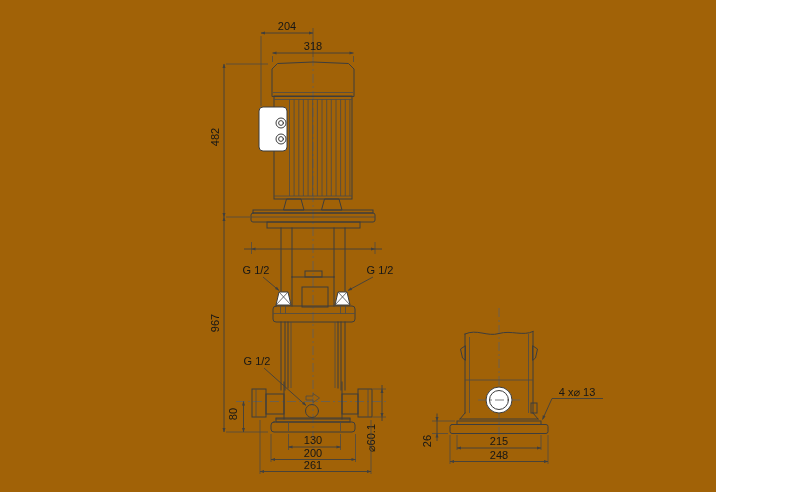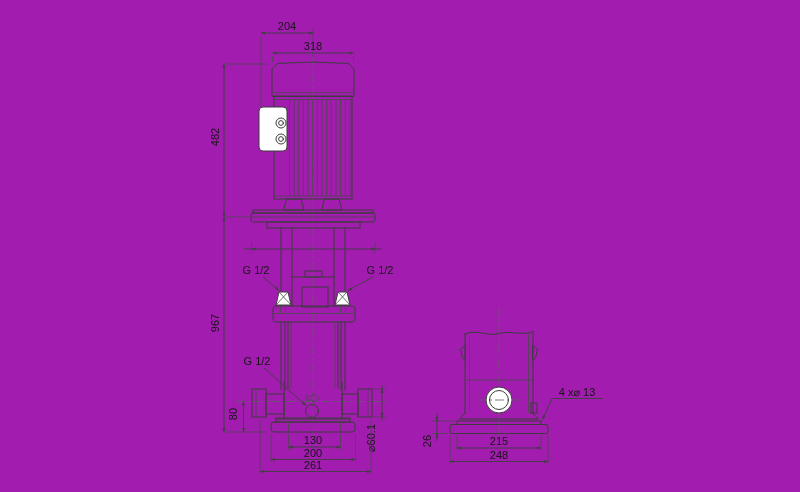--- a/index.html
+++ b/index.html
@@ -1,16 +1,16 @@
 <!DOCTYPE html>
 <html><head>
 <meta charset="utf-8">
 <style>
   html,body{margin:0;padding:0;background:#fff;}
-  .stage{position:relative;width:800px;height:492px;background:#a21caf;overflow:hidden;
+  .stage{position:relative;width:716px;height:492px;background:#a16207;overflow:hidden;
          font-family:"Liberation Sans", sans-serif;}
   svg{display:block;}
   .draw{stroke:#3d3d3d;stroke-width:1;fill:none;stroke-linecap:square;}
   .thin{stroke:#4a4a4a;stroke-width:0.8;fill:none;}
   .dimline{stroke:#3f3f3f;stroke-width:0.9;fill:none;}
   .ext{stroke:#4a4a4a;stroke-width:0.75;fill:none;}
   .cl{stroke:#5f5f5f;stroke-width:0.8;fill:none;stroke-dasharray:9 3 2 3;}
   .whitefill{fill:#ffffff;stroke:#3d3d3d;stroke-width:1;}
   .dimtext{font-family:"Liberation Sans", sans-serif;font-size:11px;fill:#161616;}
   .arrowfill{fill:#3f3f3f;}

